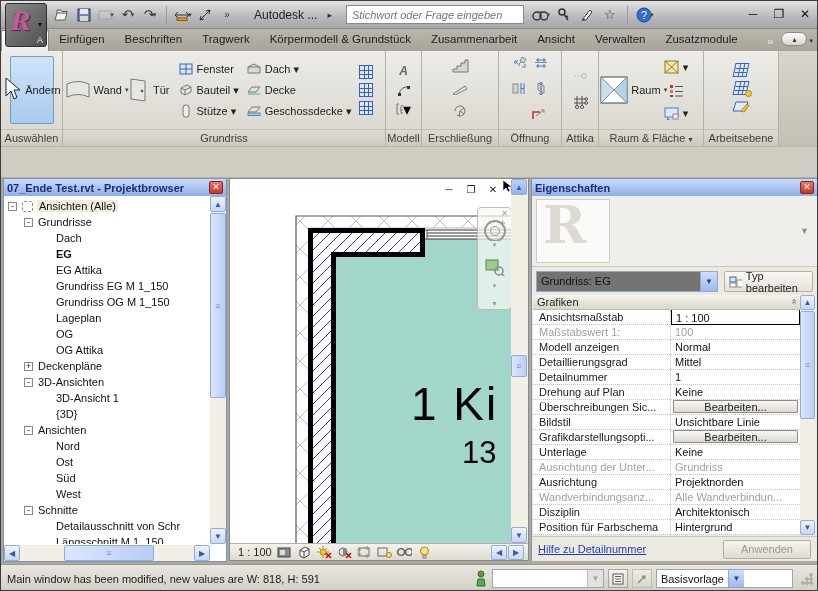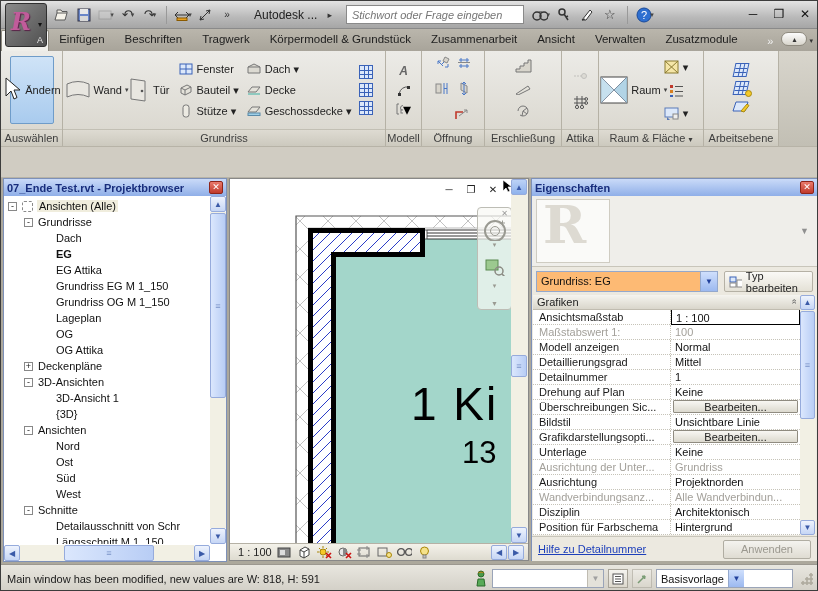--- a/index.html
+++ b/index.html
@@ -83,21 +83,21 @@
   .vbicon{width:15px;height:14px;display:inline-flex;align-items:center;justify-content:center;position:relative;}
   .viewbar .harrows{margin-left:auto;display:flex;gap:1px;}
   .viewbar .harrows .sb-btn{width:16px;height:15px;}
   
   .props{position:absolute;left:530px;top:0;width:287px;height:383px;background:#ece9e0;border:1px solid #7d90b8;}
   .preview{position:absolute;left:0;top:17px;right:0;height:71px;background:#efeeea;border-bottom:1px solid #c8c5ba;}
   .preview .pbox{position:absolute;left:4px;top:3px;width:74px;height:64px;background:#fafaf8;border:1px solid #cfccc2;overflow:hidden;}
   .preview .pbox .wm{font-size:52px;color:#dddad2;font-weight:bold;margin:-6px 0 0 6px;font-family:"DejaVu Serif",serif;}
   .preview .pdd{position:absolute;right:8px;top:30px;font-size:9px;color:#8f8f8f;}
   .selrow{position:absolute;left:4px;top:92px;right:4px;height:21px;display:flex;gap:6px;}
-  .combo{flex:none;display:flex;height:21px;background:#fdba74;border:1px solid #94a8cc;}
+  .combo{flex:none;display:flex;height:21px;background:#737373;border:1px solid #94a8cc;}
   .combo .ctext{flex:1;font-size:11px;color:#111;padding:3px 4px;white-space:nowrap;overflow:hidden;}
   .combo .carr{width:17px;background:linear-gradient(#cfdffc,#9cb9f0);border-left:1px solid #94a8cc;color:#21409c;font-size:8px;display:flex;align-items:center;justify-content:center;}
   .typbtn{display:flex;align-items:center;gap:4px;font-size:11px;color:#222;padding:0 4px;background:linear-gradient(#faf9f6,#e4e1d6);border:1px solid #b5b1a5;border-radius:2px;}
   .sect{position:absolute;left:1px;top:116px;right:17px;height:15px;background:linear-gradient(#f5f4ef,#d9d6cb);border-bottom:1px solid #c0bcb0;font-size:11px;color:#222;display:flex;align-items:center;padding:0 4px;}
   .sect .coll{margin-left:auto;font-size:9px;color:#555;transform:rotate(-90deg);letter-spacing:-1px;}
   .pgrid{position:absolute;left:1px;top:131px;right:17px;height:225px;background:#fff;overflow:hidden;}
   .prow{height:15px;display:flex;border-bottom:1px dotted #c6c3b8;}
   .plabel{width:138px;font-size:11px;color:#1a1a1a;padding:1px 2px 0 6px;white-space:nowrap;overflow:hidden;border-right:1px dotted #c6c3b8;}
   .pval{flex:1;font-size:11px;color:#111;padding:1px 2px 0 4px;white-space:nowrap;overflow:hidden;position:relative;}
   .prow.disabled .plabel,.prow.disabled .pval{color:#a3a09a;}
@@ -367,20 +367,37 @@
                 <circle cx="7" cy="5" r="2.5" fill="#e8e6e0" stroke="#777"></circle>
                 <rect x="5" y="7" width="5" height="3" fill="#e8e6e0" stroke="#777"></rect>
               </svg>
               <span class="ddv">▾</span>
             </span>
         </div>
       </div>
       <div class="glabel">Modell</div>
     </div>
 
+    <div class="grp" style="width:77px;">
+      <div class="content">
+        <div class="iconcol">
+          <span><svg width="18" height="14">
+                <path d="M2 13 L2 10 L6 10 L6 7 L10 7 L10 4 L14 4 L14 1 L17 1 L17 13 Z" fill="#d8d5cc" stroke="#777"></path>
+              </svg></span>
+          <span><svg width="16" height="10">
+                <path d="M1 9 L13 1 L15 4 L3 10 Z" fill="#e4e2da" stroke="#777"></path>
+              </svg></span>
+          <span><svg width="14" height="12">
+                <path d="M7 6 m-5 0 a5 5 0 1 1 2 4 M7 6 l4 -3 M7 6 l4 3 M7 6 l-1 5" fill="none" stroke="#777"></path>
+              </svg></span>
+        </div>
+      </div>
+      <div class="glabel">Erschließung</div>
+    </div>
+
     <div class="grp" style="width:63px;">
       <div class="content" style="flex-wrap:wrap;gap:2px 6px;">
         <span><svg width="16" height="14">
               <path d="M3 5 l5 5 M3 5 l0 3 M3 5 l3 0 M13 11 l-3 0 M13 11 l0 -3 M12 3 l-5 5" stroke="#4a78c8" fill="none"></path>
               <path d="M10 1 l4 2 -2 4 -4 -2 Z" fill="#d8d5cc" stroke="#888"></path>
             </svg></span>
         <span><svg width="14" height="14">
               <path d="M2 4 h10 M2 10 h10 M4 2 v4 M10 2 v4 M4 8 v4 M10 8 v4" stroke="#4a78c8"></path>
               <path d="M1 6.5 h12" stroke="#888"></path>
             </svg></span>
@@ -391,37 +408,20 @@
         <span><svg width="14" height="13">
               <path d="M4 1 L10 4 L10 11 L4 8 Z" fill="#d8d5cc" stroke="#888"></path>
               <path d="M7 0 v13 M7 0 l-2 2 M7 0 l2 2 M7 13 l-2 -2 M7 13 l2 -2" stroke="#4a78c8" fill="none"></path>
             </svg></span>
         <span style="margin-left:18px;"><svg width="14" height="12">
               <path d="M1 11 L1 4 L8 4" fill="none" stroke="#c0392b" stroke-width="1.6"></path>
               <path d="M4 8 L12 2 M12 2 l-3 0 M12 2 l0 3" stroke="#888" fill="none"></path>
             </svg></span>
       </div>
       <div class="glabel">Öffnung</div>
-    </div>
-
-    <div class="grp" style="width:77px;">
-      <div class="content">
-        <div class="iconcol">
-          <span><svg width="18" height="14">
-                <path d="M2 13 L2 10 L6 10 L6 7 L10 7 L10 4 L14 4 L14 1 L17 1 L17 13 Z" fill="#d8d5cc" stroke="#777"></path>
-              </svg></span>
-          <span><svg width="16" height="10">
-                <path d="M1 9 L13 1 L15 4 L3 10 Z" fill="#e4e2da" stroke="#777"></path>
-              </svg></span>
-          <span><svg width="14" height="12">
-                <path d="M7 6 m-5 0 a5 5 0 1 1 2 4 M7 6 l4 -3 M7 6 l4 3 M7 6 l-1 5" fill="none" stroke="#777"></path>
-              </svg></span>
-        </div>
-      </div>
-      <div class="glabel">Erschließung</div>
     </div>
 
     <div class="grp" style="width:37px;">
       <div class="content">
         <div class="iconcol" style="gap:8px;">
           <span style="opacity:0.4;"><svg width="14" height="10">
                 <path d="M1 5 h8" stroke="#888" stroke-dasharray="2 1"></path>
                 <circle cx="11" cy="5" r="2.5" fill="#cfcdc5" stroke="#888"></circle>
               </svg></span>
           <span><svg width="16" height="16">

